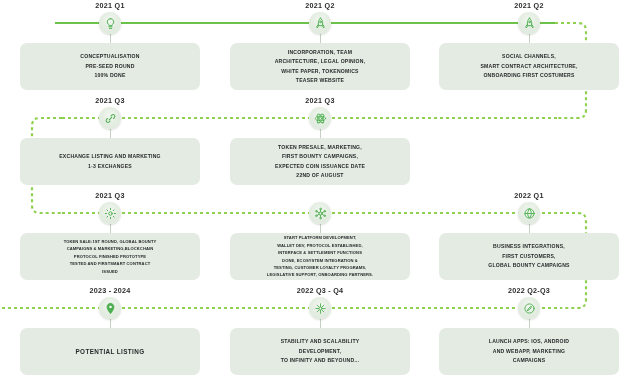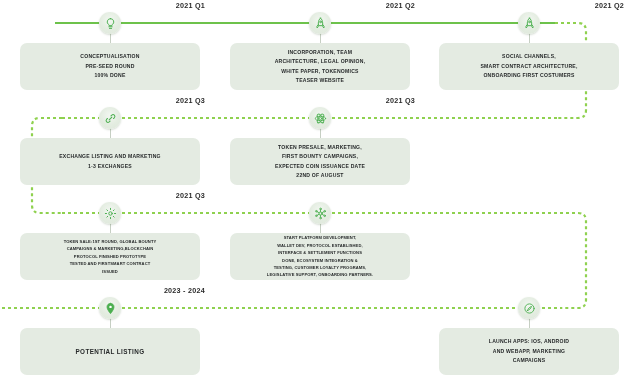--- a/index.html
+++ b/index.html
@@ -53,21 +53,21 @@
   .col-0 { left: 15px; }
   .col-1 { left: 225px; }
   .col-2 { left: 434px; }
 
   
   .period {
     position: absolute;
     top: 1px;
     left: 0;
     width: 190px;
-    text-align: right;
+    text-align: center;
     font-size: 7.2px;
     font-weight: bold;
     letter-spacing: 0.25px;
     color: #2b2b2b;
     white-space: nowrap;
   }
 
   
   .node {
     position: absolute;
@@ -283,40 +283,72 @@
       <div class="card dense">
         <p>START PLATFORM DEVELOPMENT,</p>
         <p>WALLET DEV, PROTOCOL ESTABLISHED,</p>
         <p>INTERFACE &amp; SETTLEMENT FUNCTIONS</p>
         <p>DONE, ECOSYSTEM INTEGRATION &amp;</p>
         <p>TESTING, CUSTOMER LOYALTY PROGRAMS,</p>
         <p>LEGISLATIVE SUPPORT, ONBOARDING PARTNERS.</p>
       </div>
     </div>
 
+    <div class="cell col-2">
+      <div class="period">2022 Q1</div>
+      <div class="node">
+        <svg width="13" height="13" viewBox="0 0 24 24" fill="none" stroke="#4caf50" stroke-width="1.7" stroke-linecap="round" stroke-linejoin="round">
+          <circle cx="12" cy="12" r="8.5"></circle>
+          <path d="M3.5 12h17M12 3.5c2.2 2.3 3.4 5.3 3.4 8.5S14.2 18.2 12 20.5c-2.2-2.3-3.4-5.3-3.4-8.5S9.8 5.8 12 3.5z"></path>
+        </svg>
+      </div>
+      <div class="stem"></div>
+      <div class="card">
+        <p>BUSINESS INTEGRATIONS,</p>
+        <p>FIRST CUSTOMERS,</p>
+        <p>GLOBAL BOUNTY CAMPAIGNS</p>
+      </div>
+    </div>
   </div>
 
   <div class="row row-3">
 
     <div class="cell col-0">
       <div class="period">2023 - 2024</div>
       <div class="node">
         <svg width="13" height="13" viewBox="0 0 24 24" fill="#4caf50" stroke="#4caf50" stroke-width="1.4" stroke-linecap="round" stroke-linejoin="round">
           <path d="M12 2.5c-3.6 0-6.5 2.9-6.5 6.5 0 4.9 6.5 12.5 6.5 12.5s6.5-7.6 6.5-12.5c0-3.6-2.9-6.5-6.5-6.5z"></path>
           <circle cx="12" cy="9" r="2.3" fill="#ffffff" stroke="none"></circle>
         </svg>
       </div>
       <div class="stem"></div>
       <div class="card single">
         <p>POTENTIAL LISTING</p>
       </div>
     </div>
 
+    <div class="cell col-1">
+      <div class="period">2022 Q3 - Q4</div>
+      <div class="node">
+        <svg width="13" height="13" viewBox="0 0 24 24" fill="none" stroke="#4caf50" stroke-width="1.6" stroke-linecap="round" stroke-linejoin="round">
+          <circle cx="12" cy="12" r="3"></circle>
+          <path d="M12 3.2v5.6M12 15.2v5.6M3.2 12h5.6M15.2 12h5.6"></path>
+          <path d="M5.8 5.8l3.1 3.1M15.1 15.1l3.1 3.1M18.2 5.8l-3.1 3.1M8.9 15.1l-3.1 3.1"></path>
+        </svg>
+      </div>
+      <div class="stem"></div>
+      <div class="card">
+        <p>STABILITY AND SCALABILITY</p>
+        <p>DEVELOPMENT,</p>
+        <p>TO INFINITY AND BEYOUND...</p>
+      </div>
+    </div>
 
     <div class="cell col-2">
+      <div class="period">2022 Q2-Q3</div>
       <div class="node">
         <svg width="13" height="13" viewBox="0 0 24 24" fill="none" stroke="#4caf50" stroke-width="1.7" stroke-linecap="round" stroke-linejoin="round">
           <circle cx="12" cy="12" r="8.5"></circle>
           <path d="M8.2 15.8c3.2-.6 6-3.4 7.6-7.6-3.2.6-6 3.4-7.6 7.6z"></path>
         </svg>
       </div>
       <div class="stem"></div>
       <div class="card">
         <p>LAUNCH APPS: IOS, ANDROID</p>
         <p>AND WEBAPP, MARKETING</p>

